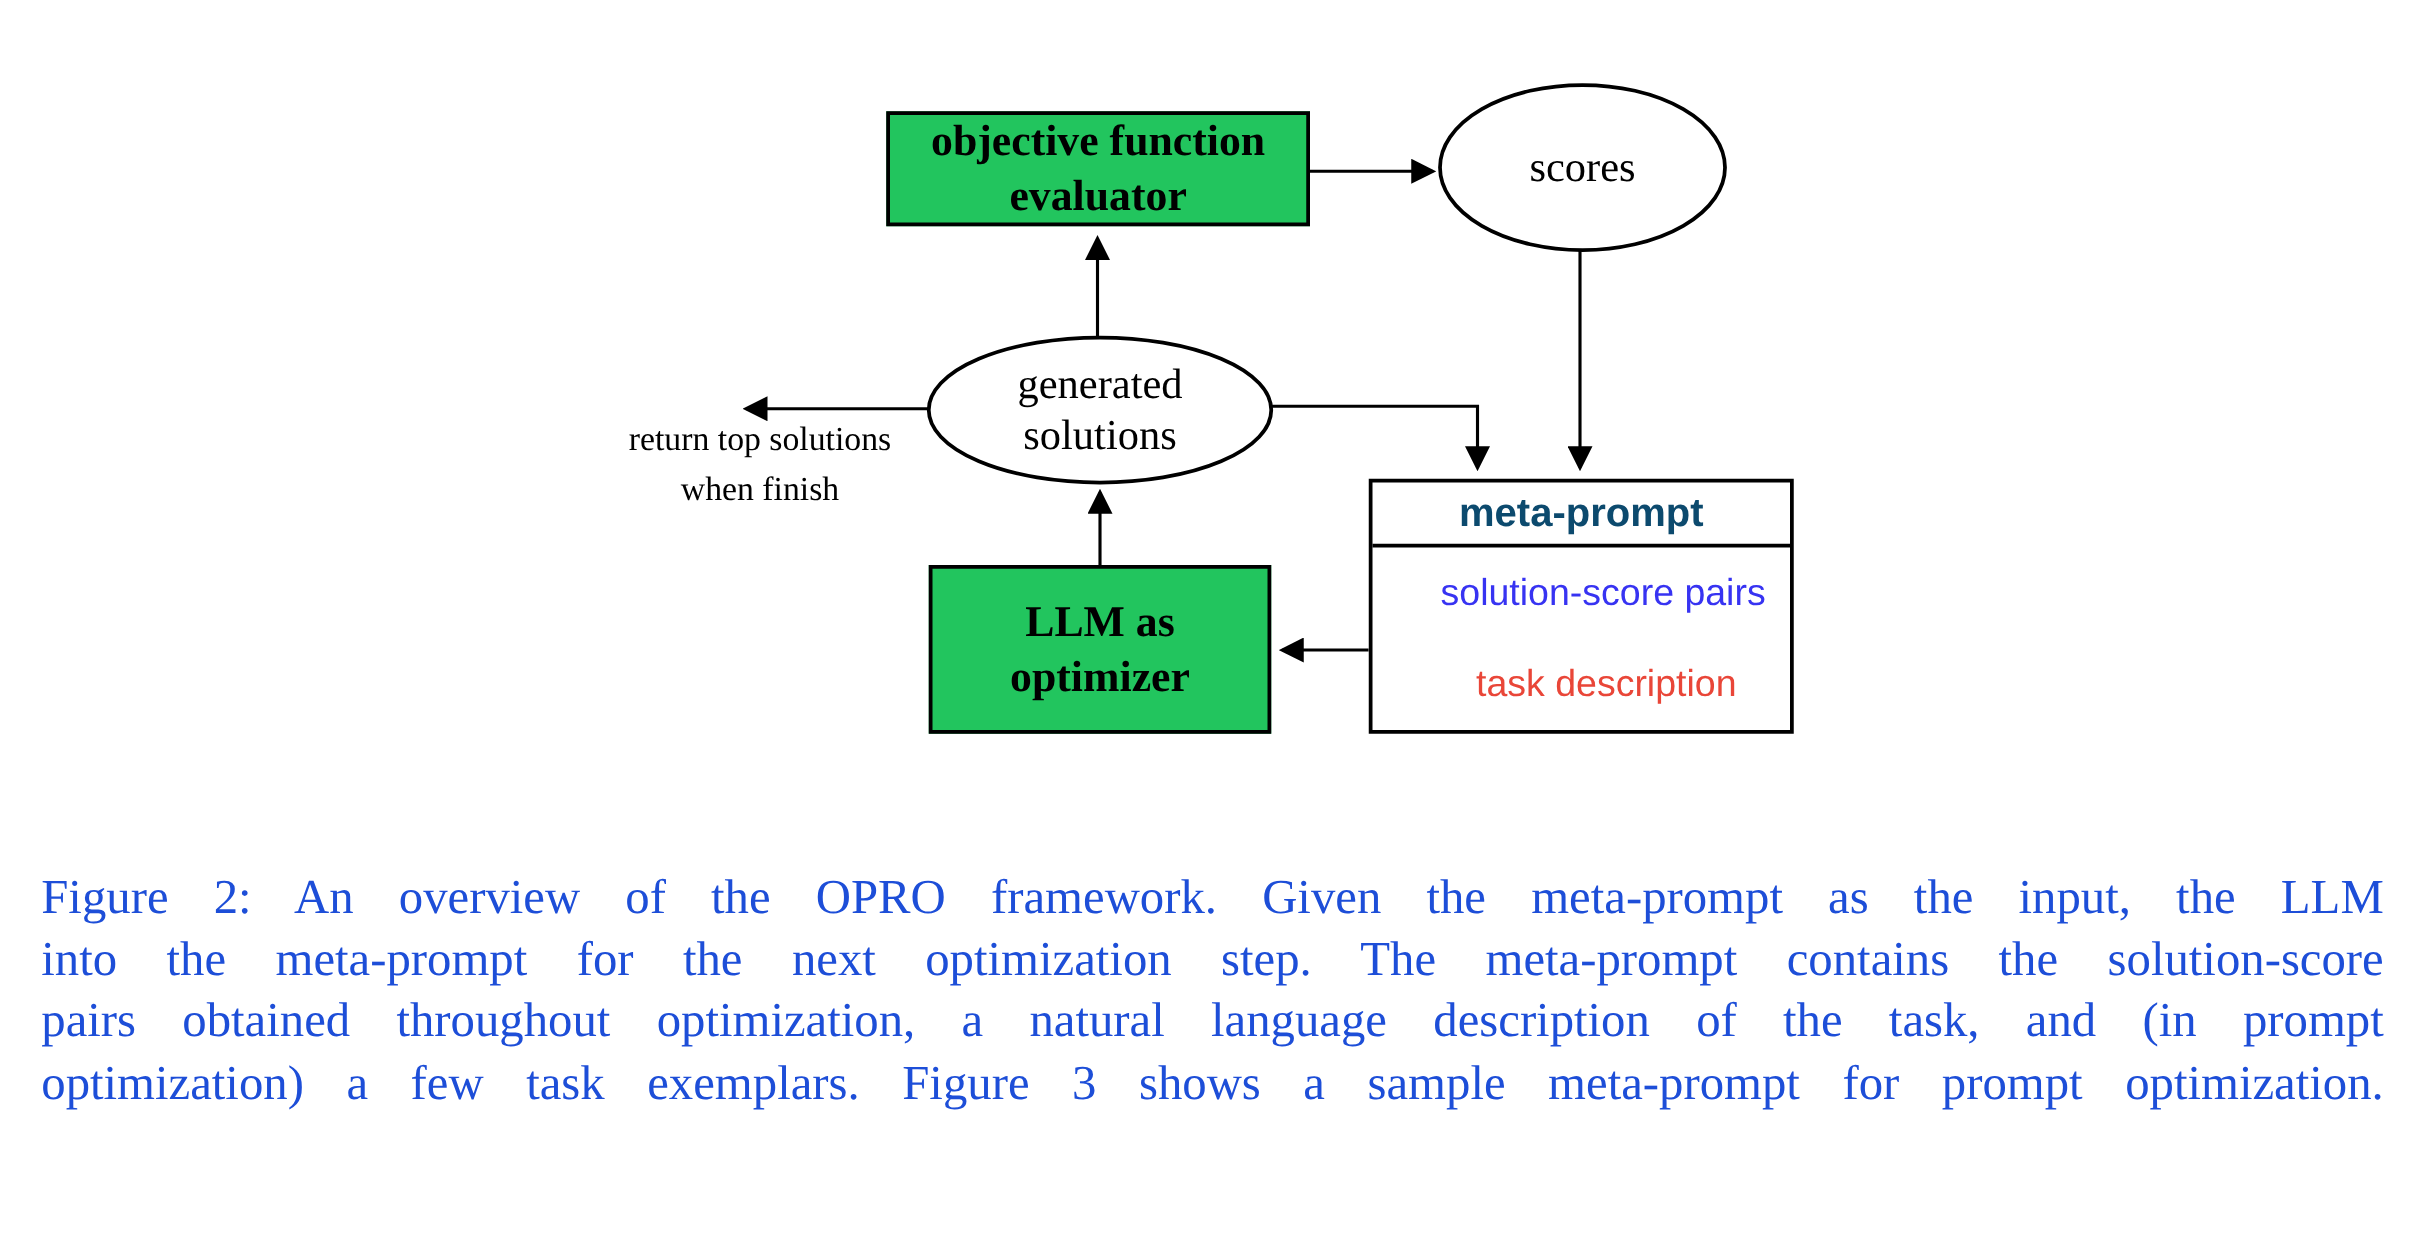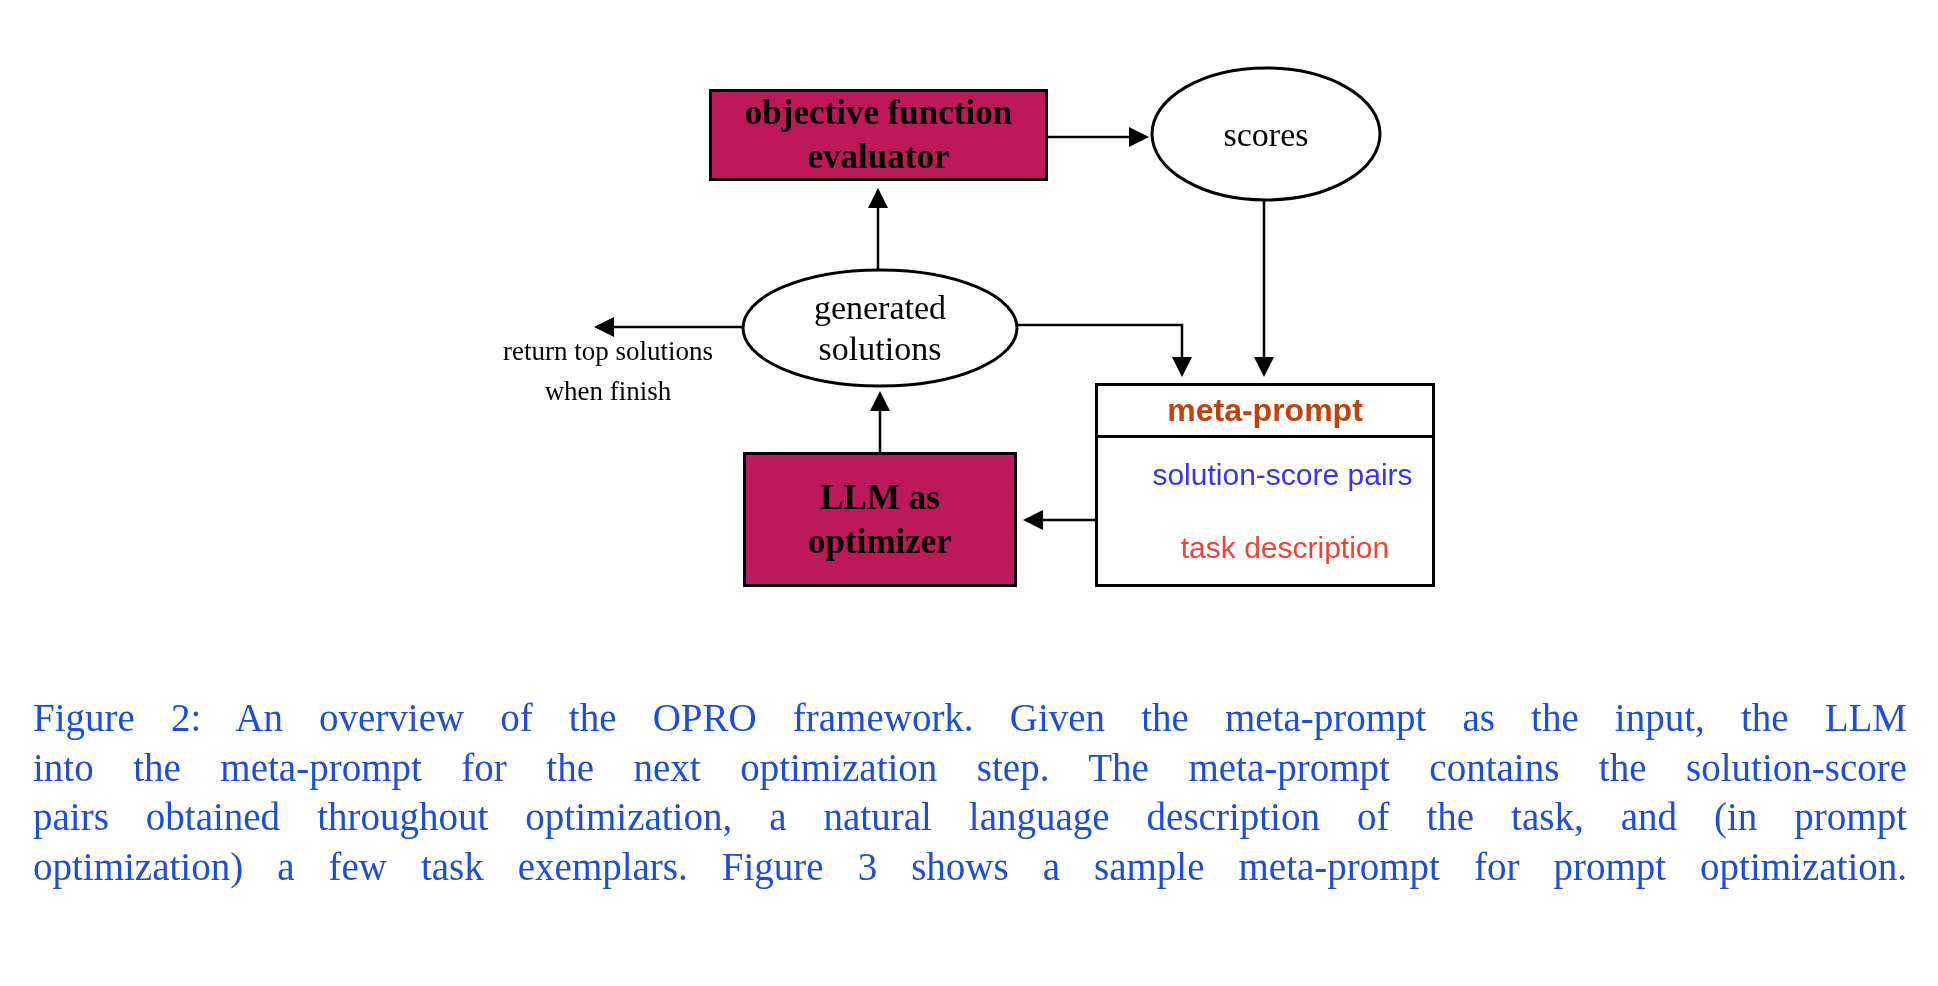--- a/index.html
+++ b/index.html
@@ -9,21 +9,21 @@
     height: 986px;
     background: #ffffff;
     font-family: "Liberation Serif", serif;
     overflow: hidden;
   }
   .diagram { position: absolute; left: 0; top: 0; width: 1938px; height: 680px; }
   svg.connectors { position: absolute; left: 0; top: 0; }
 
   .node-box {
     position: absolute;
-    background: #be185d;
+    background: #22c55e;
     border: 3px solid #000000;
     display: flex;
     flex-direction: column;
     align-items: center;
     justify-content: center;
     text-align: center;
     box-sizing: border-box;
   }
   .serif-bold { font-family: "Liberation Serif", serif; font-weight: bold; font-size: 35px; line-height: 44px; color: #000; }
   .serif-reg  { font-family: "Liberation Serif", serif; font-weight: normal; font-size: 34px; line-height: 41px; color: #000; }
@@ -45,21 +45,21 @@
     background: #ffffff;
     box-sizing: border-box;
     display: flex;
     flex-direction: column;
   }
   .meta-header {
     height: 52px;
     border-bottom: 3px solid #000000;
     display: flex; align-items: center; justify-content: center;
     font-family: "Liberation Sans", sans-serif;
-    font-weight: bold; font-size: 32px; color: #c2410c;
+    font-weight: bold; font-size: 32px; color: #0c4a6e;
     box-sizing: border-box;
   }
   .meta-body { flex: 1; display: flex; flex-direction: column; }
   .meta-item {
     flex: 1;
     display: flex; align-items: center; justify-content: center;
     font-family: "Liberation Sans", sans-serif;
     font-size: 30px;
   }
 

